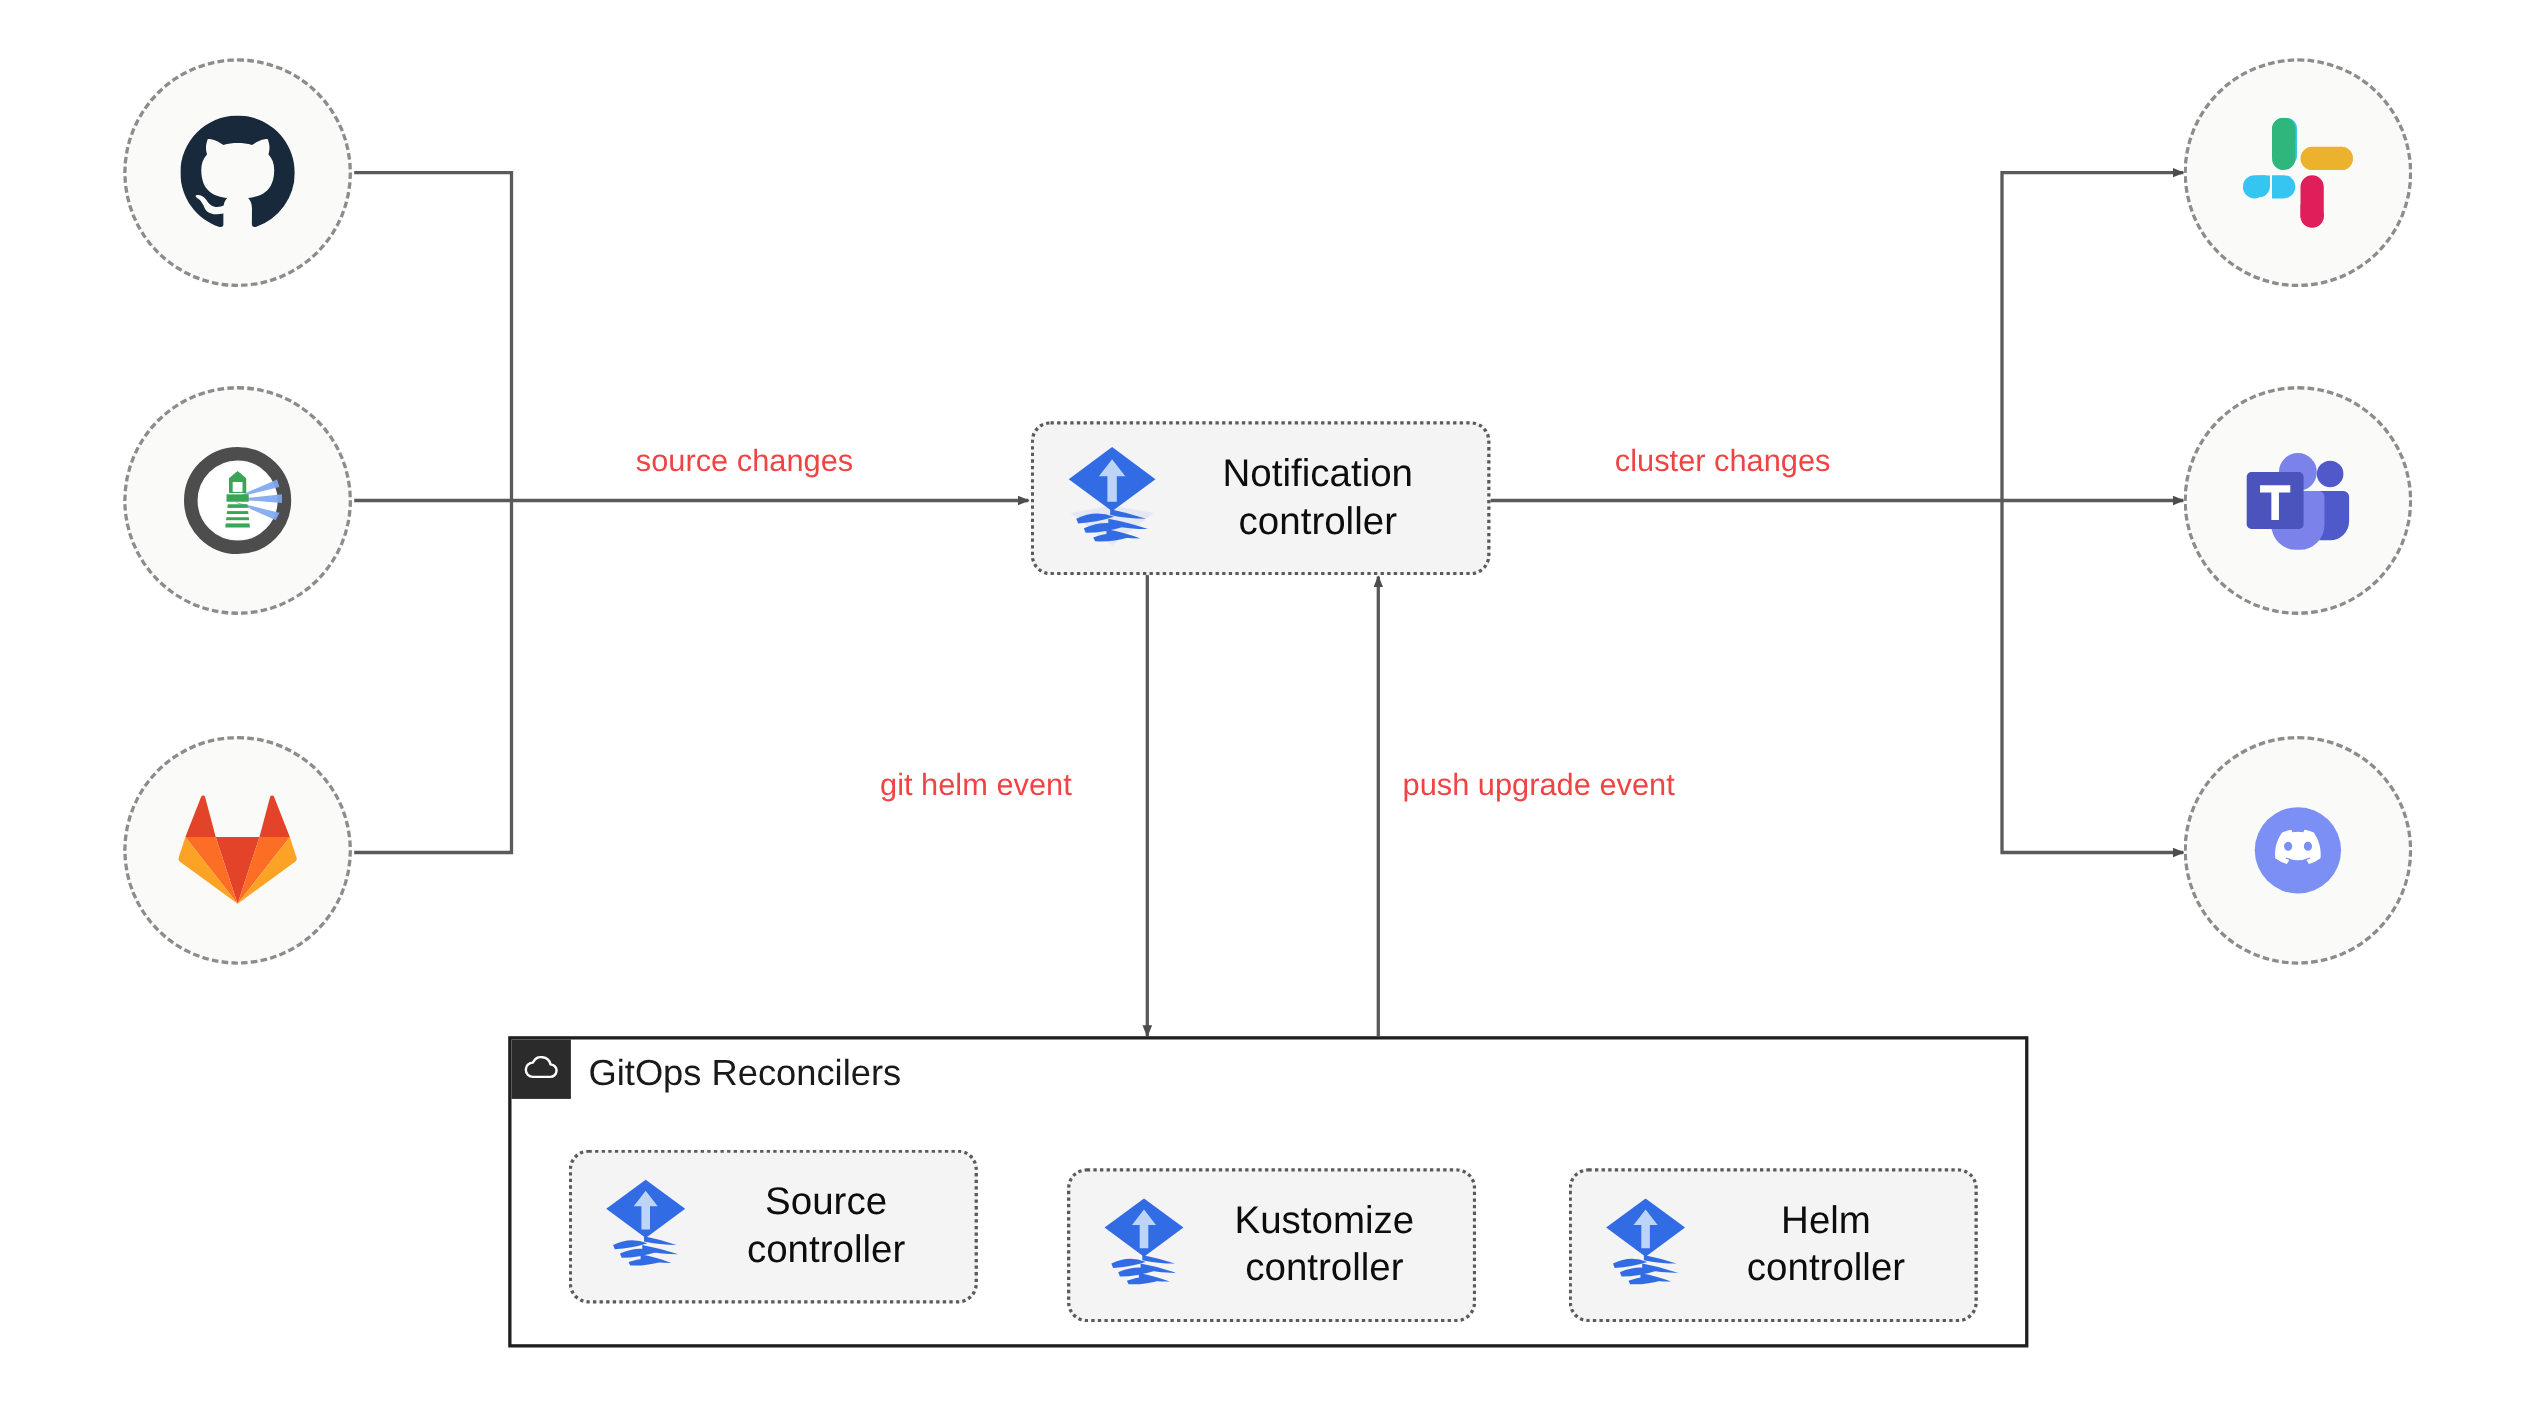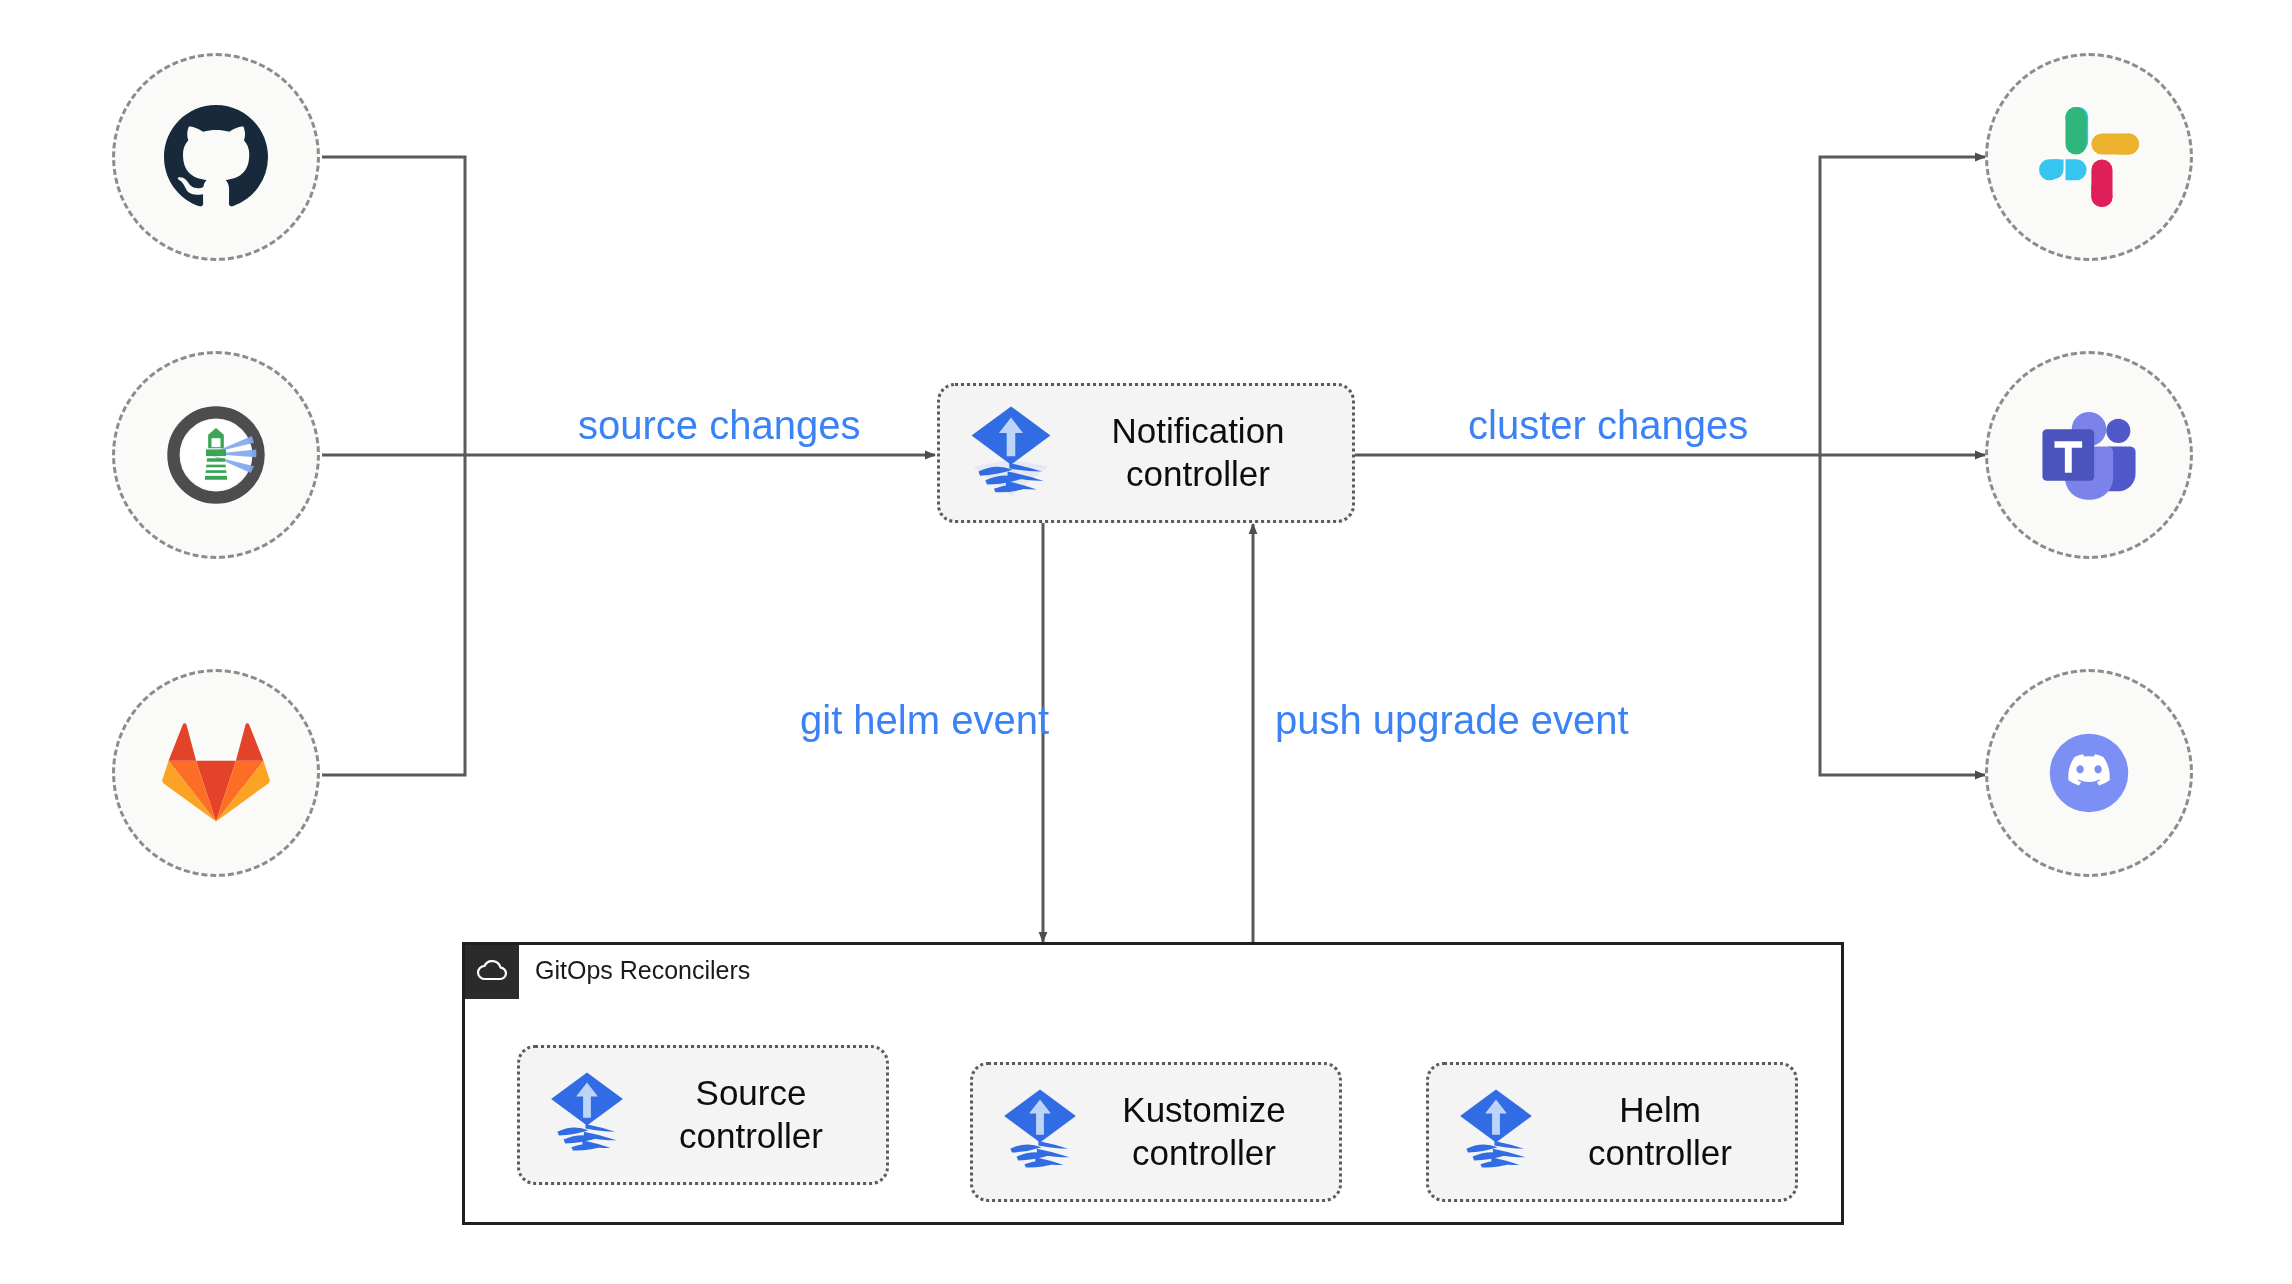--- a/index.html
+++ b/index.html
@@ -79,29 +79,29 @@
     left: 0px; top: 0px;
     width: 54px; height: 54px;
     background: #2b2b2b;
     display: flex;
     align-items: center;
     justify-content: center;
   }
   #gitops-title {
     position: absolute;
     left: 70px; top: 11px;
-    font-size: 25px;
+    font-size: 33px;
     color: #1a1a1a;
   }
 
   
   .edge-label {
     position: absolute;
-    font-size: 40px;
-    color: #3b82f6;
+    font-size: 28px;
+    color: #ef4444;
     white-space: nowrap;
   }
 </style>
 </head>
 <body>
 
 <div id="stage">
 
   <svg class="wires" viewBox="0 0 2292 1284">
     <defs>

